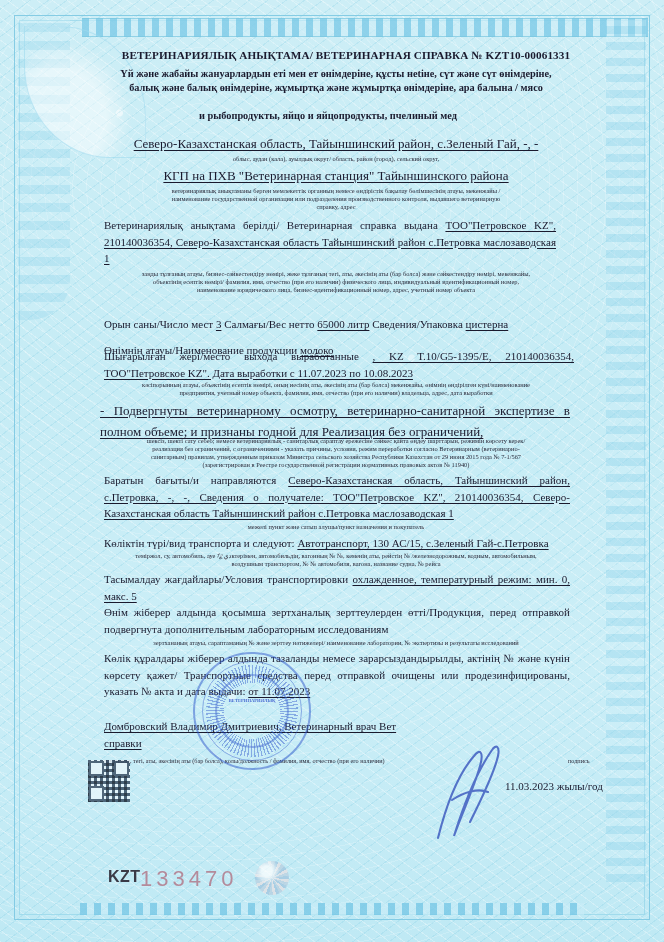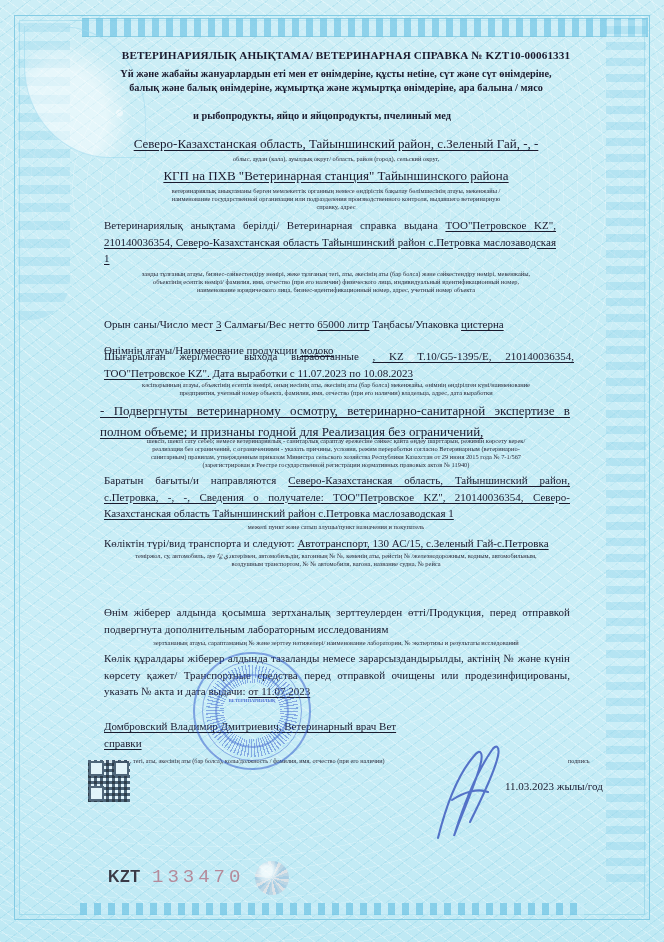--- a/index.html
+++ b/index.html
@@ -72,22 +72,22 @@
   .qr i{position:absolute;width:11px;height:11px;border:2.5px solid #33465c;background:#e9f6fb;}
   .qr i.a{left:1px;top:1px;} .qr i.b{right:1px;top:1px;} .qr i.c{left:1px;bottom:1px;}
 
   .holo{position:absolute;left:255px;top:861px;width:34px;height:34px;border-radius:50%;
      background:
        radial-gradient(circle at 35% 30%, #ffffff 0 16%, transparent 40%),
        repeating-conic-gradient(from 10deg, #9fc4de 0 12deg, #e7dfe2 12deg 24deg, #b9cfe0 24deg 36deg);
      opacity:.72;}
   .kzt{position:absolute;left:108px;top:868px;font-family:"Liberation Sans",sans-serif;
        font-weight:bold;font-size:16px;color:#3a3a46;letter-spacing:.5px;}
-  .kztnum{position:absolute;left:152px;top:866px;font-family:Liberation Mono, monospace;
-       font-size:19px;color:#b48b9b;letter-spacing:4px;}
+  .kztnum{position:absolute;left:140px;top:866px;font-family:Liberation Sans, sans-serif;
+       font-size:22px;color:#b48b9b;letter-spacing:4px;}
 
   .sig{position:absolute;left:430px;top:726px;width:140px;height:120px;opacity:.85;}
 </style>
 </head>
 <body>
 
 <div class="page">
   <div class="guilloche"></div>
   <div class="frame"></div>
   <div class="band-top"></div>
@@ -95,21 +95,21 @@
   <div class="band-right"></div>
   <div class="band-bottom"></div>
   <div class="leaf"></div>
 
   <div class="content">
 
     <div class="t h1 ctr" style="left:96px;top:49px;width:500px;">ВЕТЕРИНАРИЯЛЫҚ АНЫҚТАМА/ ВЕТЕРИНАРНАЯ СПРАВКА № KZT10-00061331</div>
 
     <div class="t h2 ctr" style="left:86px;top:81px;width:500px;">балық және балық өнімдеріне, жұмыртқа және жұмыртқа өнімдеріне, ара балына / мясо</div>
     <div class="t h2 ctr" style="left:86px;top:67px;width:500px;">Үй және жабайы жануарлардын еті мен ет өнімдеріне, құсты неtіне, сүт және сүт өнімдеріне,</div>
-    <div class="t h2 ctr" style="left:72px;top:109px;width:500px;">и рыбопродукты, яйцо и яйцопродукты, пчелиный мед</div>
+    <div class="t h2 ctr" style="left:78px;top:109px;width:500px;">и рыбопродукты, яйцо и яйцопродукты, пчелиный мед</div>
 
     <div class="t big ctr u" style="left:86px;top:136px;width:500px;">Северо-Казахстанская область, Тайыншинский район, с.Зеленый Гай, -, -</div>
     <div class="t fine" style="left:86px;top:155px;width:500px;">облыс, аудан (кала), ауылдық округ/ область, район (город), сельский округ,</div>
 
     <div class="t big ctr u" style="left:86px;top:168px;width:500px;">КГП на ПХВ "Ветеринарная станция" Тайыншинского района</div>
     <div class="t fine" style="left:96px;top:187px;width:480px;">ветеринариялық анықтаманы берген мемлекеттік органның немесе өндірістік бақылау бөлімшесінің атауы, мекенжайы /</div>
     <div class="t fine" style="left:96px;top:195px;width:480px;">наименование государственной организации или подразделения производственного контроля, выдавшего ветеринарную</div>
     <div class="t fine" style="left:96px;top:203px;width:480px;">справку, адрес</div>
 
     <div class="t body just" style="left:104px;top:217px;width:452px;">
@@ -123,21 +123,21 @@
     <div class="t body" style="left:104px;top:300px;width:460px;margin-top:42px;">
       <span>Өнімнің атауы/Наименование продукции</span>
       <span class="u">молоко</span>
     </div>
 
     <div class="t body" style="left:104px;top:316px;width:470px;">
       <span>Орын саны/Число мест</span>
       <span class="u">3</span>
       <span>Салмағы/Вес нетто</span>
       <span class="u">65000 литр</span>
-      <span>Таңбасы/Упаковка</span>
+      <span>Сведения/Упаковка</span>
       <span class="u">цистерна</span>
     </div>
 
 
     <div class="t body just" style="left:104px;top:348px;width:470px;">
       <span>Шығарылған жері/место выхода выработанные</span>
       <span class="u">, KZ T.10/G5-1395/E, 210140036354, ТОО"Петровское KZ". Дата выработки с 11.07.2023 по 10.08.2023</span>
     </div>
 
     <div class="t fine" style="left:96px;top:381px;width:480px;">кәсіпорынның атауы, объектінің есептік нөмірі, оның иесінің аты, әкесінің аты (бар болса) мекенжайы, өнімнің өндірілген күні/наименование</div>
@@ -156,20 +156,24 @@
     </div>
     <div class="t fine" style="left:96px;top:523px;width:480px;">межелі пункт және сатып алушы/пункт назначения и покупатель</div>
 
     <div class="t body" style="left:104px;top:535px;width:470px;">
       <span>Көліктін түрі/вид транспорта и следуют:</span>
       <span class="u">Автотранспорт, 130 АС/15, с.Зеленый Гай-с.Петровка</span>
     </div>
     <div class="t fine" style="left:96px;top:552px;width:480px;">теміржол, су, автомобиль, ауе なديктерімен, автомобильдің, вагонның № №, кеменің аты, рейстің № /железнодорожным, водным, автомобильным,</div>
     <div class="t fine" style="left:96px;top:560px;width:480px;">воздушным транспортом, № № автомобиля, вагона, название судна, № рейса</div>
 
+    <div class="t body just" style="left:104px;top:571px;width:466px;">
+      <span>Тасымалдау жағдайлары/Условия транспортировки</span>
+      <span class="u">охлажденное, температурный режим: мин. 0, макс. 5</span>
+    </div>
 
     <div class="t body just" style="left:104px;top:604px;width:466px;">Өнім жіберер алдында қосымша зертханалық зерттеулерден өтті/Продукция, перед отправкой подвергнута дополнительным лабораторным исследованиям</div>
     <div class="t fine" style="left:96px;top:639px;width:480px;">зертхананың атауы, сараптаманың № және зерттеу нәтижелері/ наименование лаборатории, № экспертизы и результаты исследований</div>
 
     <div class="t body just" style="left:104px;top:650px;width:466px;">
       <span>Көлік құралдары жіберер алдында тазаланды немесе зарарсыздандырылды, актінің № және күнін көрсету қажет/ Транспортные средства перед отправкой очищены или продезинфицированы, указать № акта и дата выдачи:</span>
       <span class="u">от 11.07.2023</span>
     </div>
 
 

